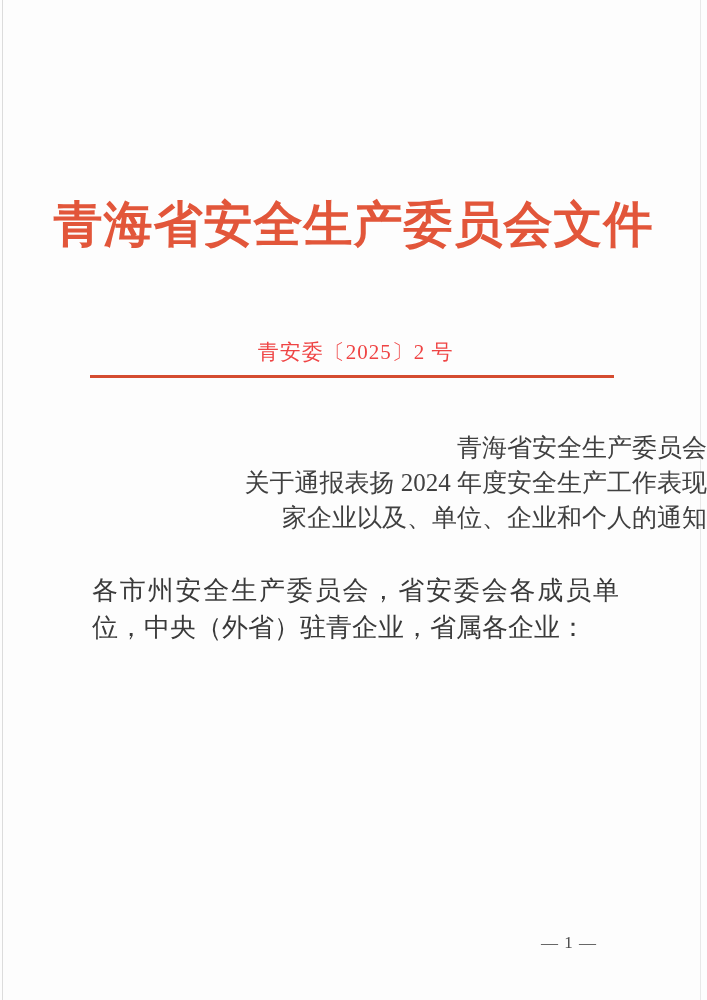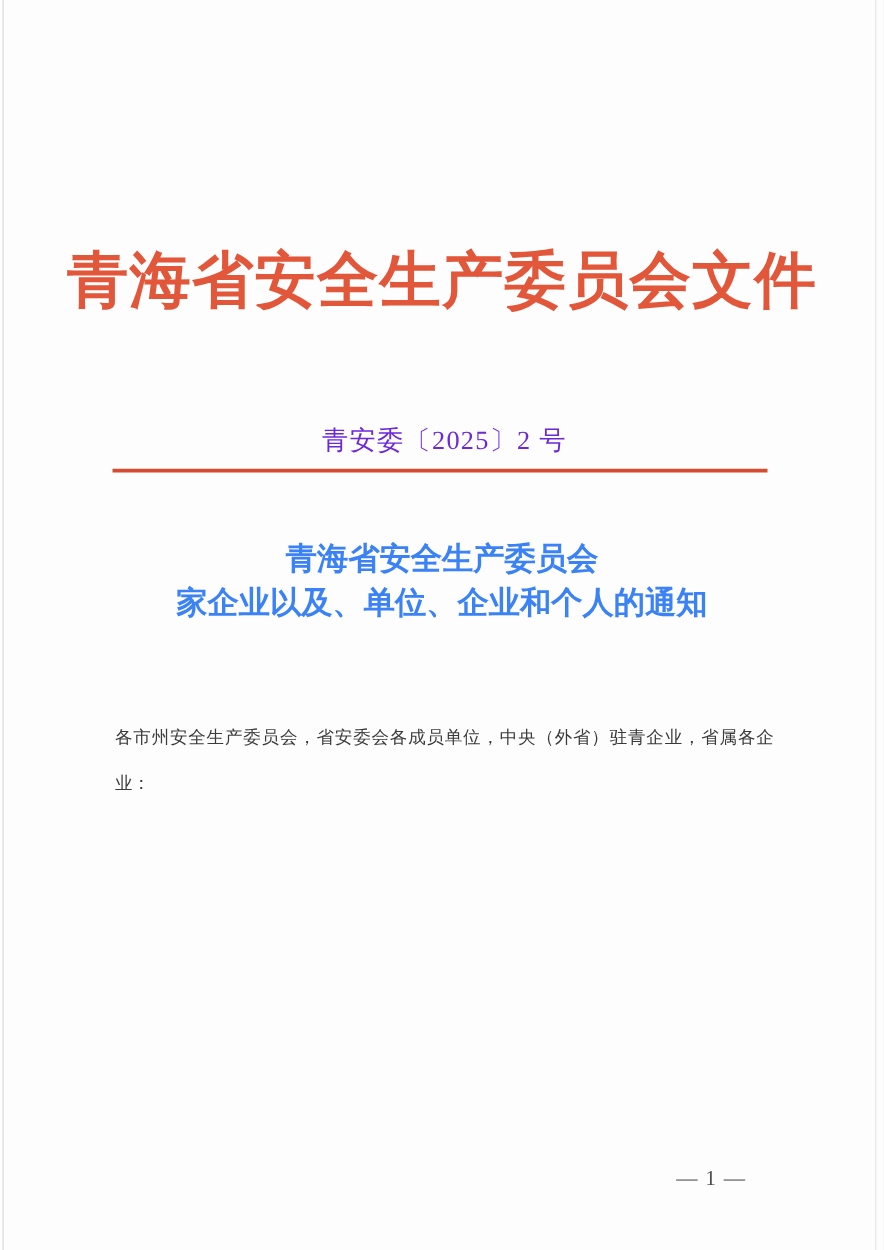--- a/index.html
+++ b/index.html
@@ -32,43 +32,43 @@
     font-weight: bold;
     color: #e2563a;
     letter-spacing: 1px;
     white-space: nowrap;
   }
   .doc-number {
     position: absolute;
     top: 338px; left: 4px; right: 0;
     text-align: center;
     font-size: 21px;
-    color: #6d28d9;
+    color: #ef4444;
     letter-spacing: 1px;
   }
   .red-line {
     position: absolute;
     top: 375px; left: 90px;
     width: 524px; height: 3px;
     background: #d54c30;
   }
   .doc-title {
     position: absolute;
     top: 430px; left: 0; right: 0;
-    text-align: center;
+    text-align: right;
     font-size: 25px;
-    font-weight: bold;
-    color: #3b82f6;
+    font-weight: normal;
+    color: #404040;
     line-height: 35px;
   }
   .body-text {
     position: absolute;
     top: 572px; left: 92px;
     width: 527px;
-    font-size: 14px;
+    font-size: 26px;
     line-height: 37px;
     color: #3a3a3a;
     text-align: justify;
   }
   .body-text p.indent {
     text-indent: 2em;
   }
   .page-number {
     position: absolute;
     top: 933px; left: 0; right: 0;
@@ -87,20 +87,21 @@
   <div class="edge-right"></div>
 
   <div class="org-title">青海省安全生产委员会文件</div>
 
   <div class="doc-number">青安委〔2025〕2 号</div>
 
   <div class="red-line"></div>
 
   <div class="doc-title">
     <div>青海省安全生产委员会</div>
+    <div>关于通报表扬 2024 年度安全生产工作表现</div>
     <div>家企业以及、单位、企业和个人的通知</div>
   </div>
 
   <div class="body-text">
     <p>各市州安全生产委员会，省安委会各成员单位，中央（外省）驻青企业，省属各企业：</p>
   </div>
 
   <div class="page-number">— 1 —</div>
 </div>
 

